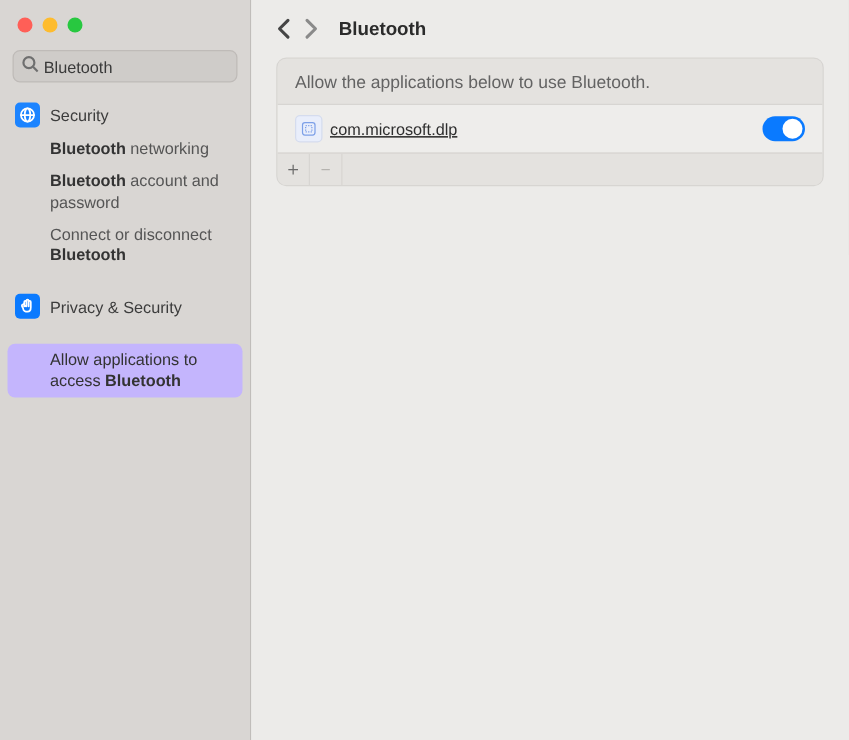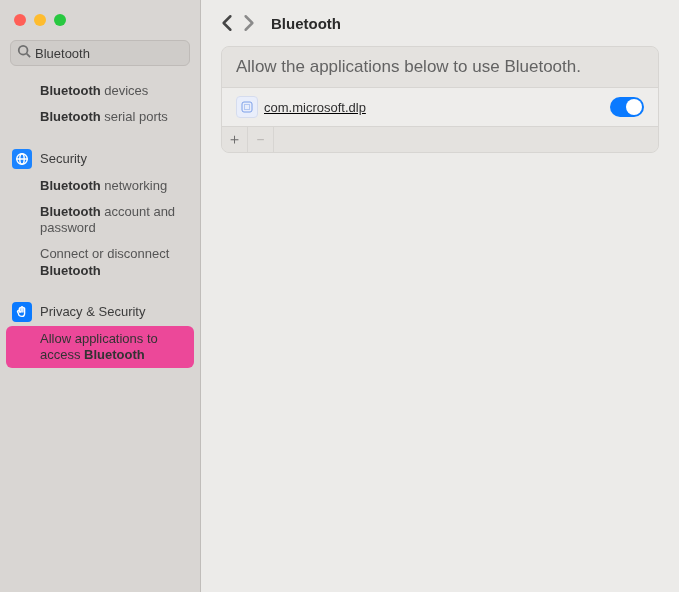--- a/index.html
+++ b/index.html
@@ -90,23 +90,23 @@
       flex: 0 0 auto;
     }
     .nav-child {
       padding: 5px 12px 5px 40px;
       font-size: 13px;
       line-height: 1.25;
       color: #555;
       cursor: pointer;
     }
     .nav-child.selected {
-      background: #ec4899;
+      background: #c4b5fd;
       border-radius: 6px;
-      margin: 0 6px;
+      margin: 16px 6px;
       padding-left: 34px;
       color: #333;
     }
     .nav-child b {
       color: #333;
       font-weight: 600;
     }
 
     
     .ic-blue   { background: #1c84ff; }
@@ -146,21 +146,21 @@
       padding: 0 20px;
     }
     .panel {
       background: #e4e2df;
       border: 1px solid #d7d5d2;
       border-radius: 8px;
       overflow: hidden;
     }
     .panel-header {
       padding: 10px 14px;
-      font-size: 17px;
+      font-size: 14px;
       color: #636363;
       border-bottom: 1px solid #d7d5d2;
       background: #e4e2df;
     }
     .app-row {
       display: flex;
       align-items: center;
       padding: 8px 14px;
       background: #eeedeb;
       gap: 6px;
@@ -239,24 +239,20 @@
             <circle cx="7" cy="7" r="5"></circle>
               <line x1="11" y1="11" x2="15" y2="15"></line>
           </svg>
         </span>
         <input type="text" value="Bluetooth" style="">
 
       </div>
     </div>
 
     <div id="sidebar-body">
-        <div class="nav-section">
-          <div class="nav-child"><b>Bluetooth</b> devices</div>
-          <div class="nav-child"><b>Bluetooth</b> serial ports</div>
-        </div>
         <div class="nav-section">
           <div class="nav-parent">
             <span class="icon-box ic-blue">
               <svg width="14" height="14" viewBox="0 0 16 16" fill="none" stroke="white" stroke-width="1.6" stroke-linecap="round" stroke-linejoin="round">
                 <circle cx="8" cy="8" r="6"></circle>
                 <line x1="2" y1="8" x2="14" y2="8"></line>
                 <ellipse cx="8" cy="8" rx="2.5" ry="6"></ellipse>
               </svg>
             </span>
             <span>Security</span>

